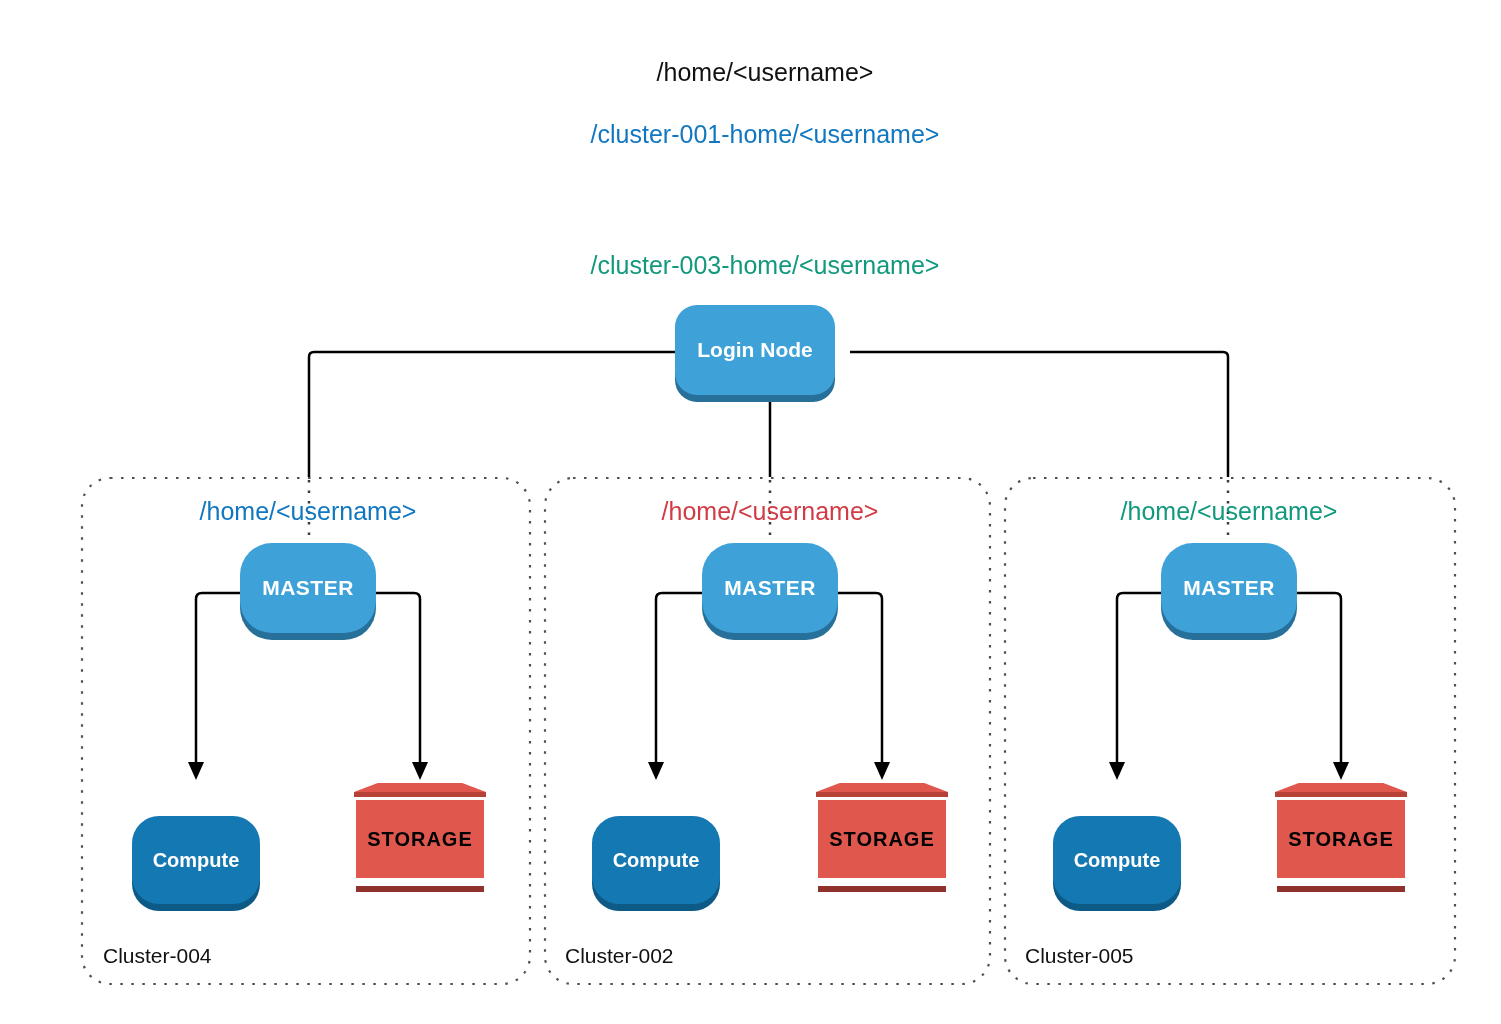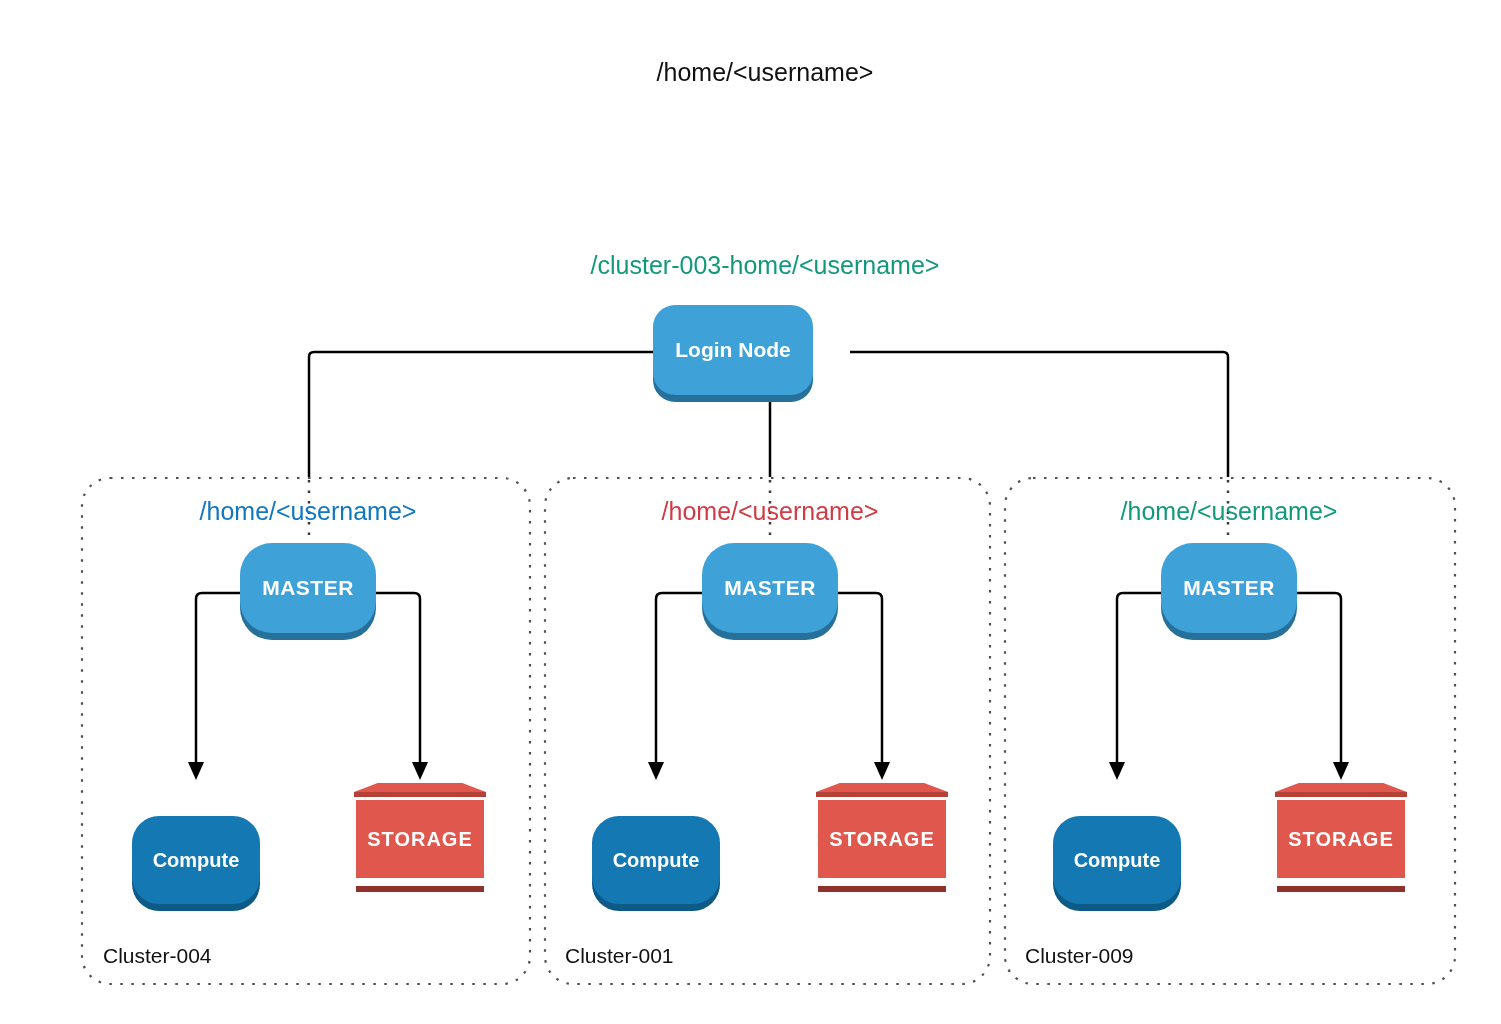--- a/index.html
+++ b/index.html
@@ -20,21 +20,21 @@
   .hdr-4 { top:251px; color:var(--path-cluster3,#12997d); }
 
   .node {
     position:absolute; display:flex; align-items:center; justify-content:center;
     color:#ffffff; font-weight:bold; text-align:center;
   }
   .blue-light {
     background:var(--node-light-blue,#3ea2d9); border-radius:22px;
     box-shadow:0 7px 0 var(--node-light-blue-shadow,#27709a);
   }
-  .login  { left:653px; top:305px; width:160px; height:90px; font-size:21px; }
+  .login  { left:675px; top:305px; width:160px; height:90px; font-size:21px; }
   .master { width:136px; height:90px; top:543px; font-size:21px; letter-spacing:0.5px;border-radius:32px; }
   .master-1 { left:240px; } .master-2 { left:702px; } .master-3 { left:1161px; }
   .compute {
     width:128px; height:88px; top:816px; font-size:20px;
     background:var(--node-dark-blue,#1478b3); border-radius:27px;
     box-shadow:0 7px 0 var(--node-dark-blue-shadow,#0e5a87);
   }
   .compute-1 { left:132px; } .compute-2 { left:592px; } .compute-3 { left:1053px; }
 
   .home-label { position:absolute; top:497px; width:400px; text-align:center; font-size:25px; line-height:28px; }
@@ -45,21 +45,21 @@
   .cluster-name { position:absolute; top:944px; font-size:21px; color:#111111; }
   .cname-1 { left:103px; } .cname-2 { left:565px; } .cname-3 { left:1025px; }
 
   .storage { position:absolute; top:783px; width:132px; }
   .storage-1 { left:354px; } .storage-2 { left:816px; } .storage-3 { left:1275px; }
   .storage-lid  { height:9px; background:var(--storage-red,#e0574d);
                   clip-path:polygon(18% 0, 82% 0, 100% 100%, 0 100%); }
   .storage-rim  { height:5px; background:var(--storage-rim,#b64237); }
   .storage-body { margin:3px 2px 8px 2px; height:78px; background:var(--storage-red,#e0574d);
                   display:flex; align-items:center; justify-content:center;
-                  color:#ffffff; font-weight:bold; font-size:20px; letter-spacing:1px; }
+                  color:#000000; font-weight:bold; font-size:20px; letter-spacing:1px; }
   .storage-base { margin:0 2px; height:6px; background:var(--storage-base,#8e322b); }
 </style>
 </head>
 <body>
 
 <div class="canvas">
 
   <svg class="overlay" width="1501" height="1024" viewBox="0 0 1501 1024">
 
     <rect class="cluster-border" x="82" y="478" width="448" height="506" rx="28"></rect>
@@ -81,20 +81,21 @@
     <path class="wire" d="M 656 764 V 599 Q 656 593 662 593 H 876 Q 882 593 882 599 V 764"></path>
     <polygon class="arrow" points="648,762 664,762 656,780"></polygon>
     <polygon class="arrow" points="874,762 890,762 882,780"></polygon>
 
     <path class="wire" d="M 1117 764 V 599 Q 1117 593 1123 593 H 1335 Q 1341 593 1341 599 V 764"></path>
     <polygon class="arrow" points="1109,762 1125,762 1117,780"></polygon>
     <polygon class="arrow" points="1333,762 1349,762 1341,780"></polygon>
   </svg>
 
   <div class="hdr hdr-1">/home/&lt;username&gt;</div>
+  <div class="hdr hdr-2">/cluster-001-home/&lt;username&gt;</div>
   <div class="hdr hdr-4">/cluster-003-home/&lt;username&gt;</div>
 
   <div class="node blue-light login">Login Node</div>
 
   <div class="home-label home-1">/home/&lt;username&gt;</div>
   <div class="node blue-light master master-1">MASTER</div>
   <div class="node compute compute-1">Compute</div>
   <div class="storage storage-1">
     <div class="storage-lid"></div>
     <div class="storage-rim"></div>
@@ -109,28 +110,28 @@
   <div class="node blue-light master master-2">MASTER</div>
   <div class="node compute compute-2">Compute</div>
   <div class="storage storage-2">
     <div class="storage-lid"></div>
     <div class="storage-rim"></div>
     <div class="storage-body">
       <span>STORAGE</span>
     </div>
     <div class="storage-base"></div>
   </div>
-  <div class="cluster-name cname-2">Cluster-001</div>
+  <div class="cluster-name cname-2">Cluster-002</div>
 
   <div class="home-label home-3">/home/&lt;username&gt;</div>
   <div class="node blue-light master master-3">MASTER</div>
   <div class="node compute compute-3">Compute</div>
   <div class="storage storage-3">
     <div class="storage-lid"></div>
     <div class="storage-rim"></div>
     <div class="storage-body">
       <span>STORAGE</span>
     </div>
     <div class="storage-base"></div>
   </div>
-  <div class="cluster-name cname-3">Cluster-009</div>
+  <div class="cluster-name cname-3">Cluster-005</div>
 
 </div>
 
 </body></html>

